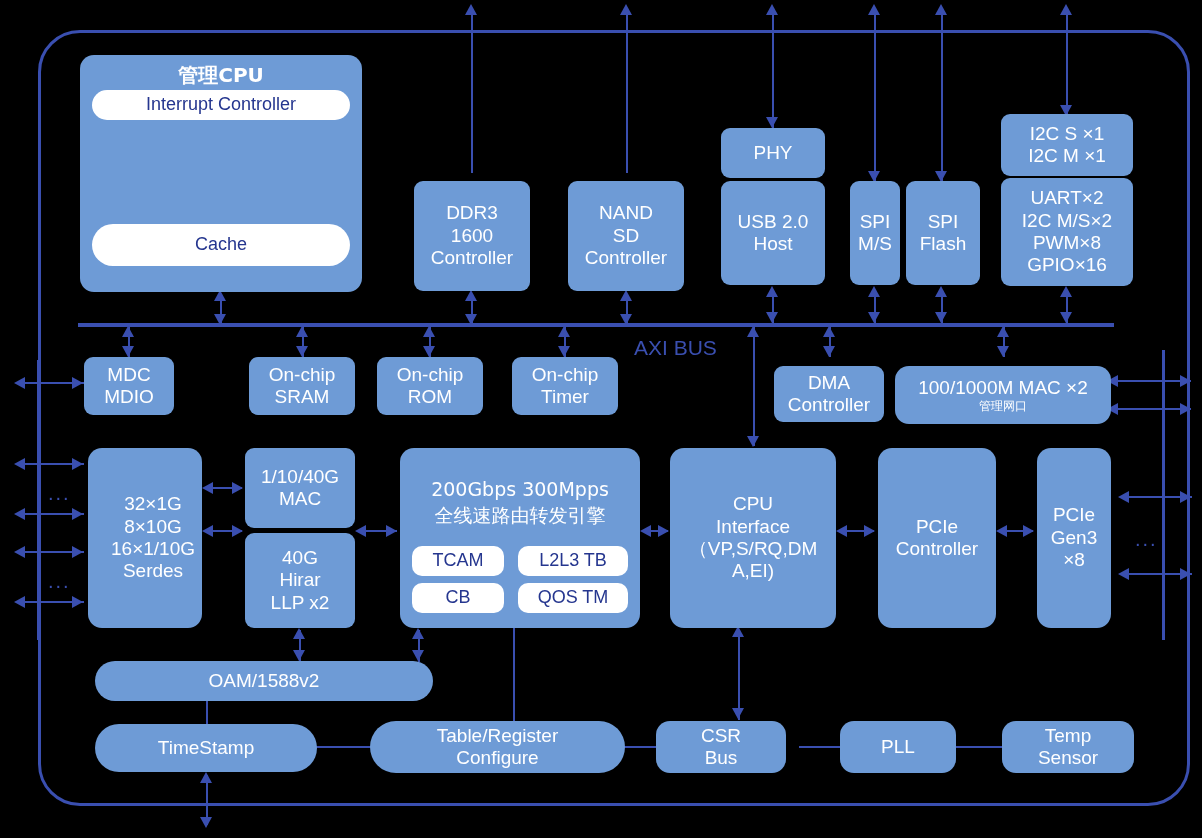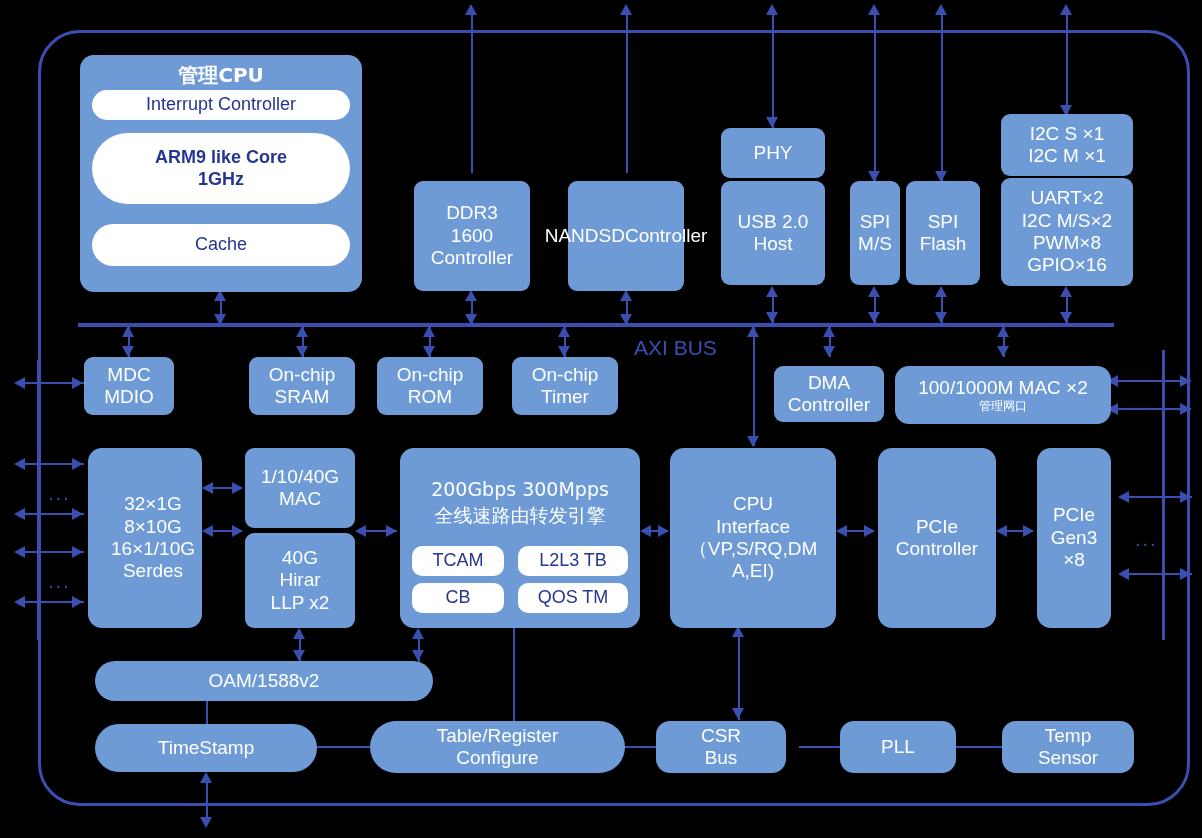--- a/index.html
+++ b/index.html
@@ -145,35 +145,31 @@
 
   <div class="vline" style="left:753px;top:327px;height:119px;"></div>
   <div class="ah up" style="left:747px;top:326px;"></div>
   <div class="ah down" style="left:747px;top:436px;"></div>
 
   <div class="grp" style="left:80px;top:55px;width:282px;height:237px;"></div>
   <div class="grp-title" style="left:80px;top:62px;width:282px;">管理CPU</div>
   <div class="inner" style="left:92px;top:90px;width:258px;height:30px;">
     <span>Interrupt Controller</span>
   </div>
-  <div class="inner bold" style="left:92px;top:133px;width:258px;height:71px;flex-direction:column;">
-    <span>ARM9 like Core</span>
-    <span>1GHz</span>
-  </div>
   <div class="inner" style="left:92px;top:224px;width:258px;height:42px;">
     <span>Cache</span>
   </div>
 
   <div class="blk" style="left:414px;top:181px;width:116px;height:110px;flex-direction:column;">
     <span>DDR3</span>
     <span>1600</span>
     <span>Controller</span>
   </div>
 
-  <div class="blk" style="left:568px;top:181px;width:116px;height:110px;flex-direction:row;text-align:right;">
+  <div class="blk" style="left:568px;top:181px;width:116px;height:110px;flex-direction:column;text-align:right;">
     <span>NAND</span>
     <span>SD</span>
     <span>Controller</span>
   </div>
 
   <div class="blk" style="left:721px;top:128px;width:104px;height:50px;">
     <span>PHY</span>
   </div>
 
   <div class="blk" style="left:721px;top:181px;width:104px;height:104px;flex-direction:column;">

